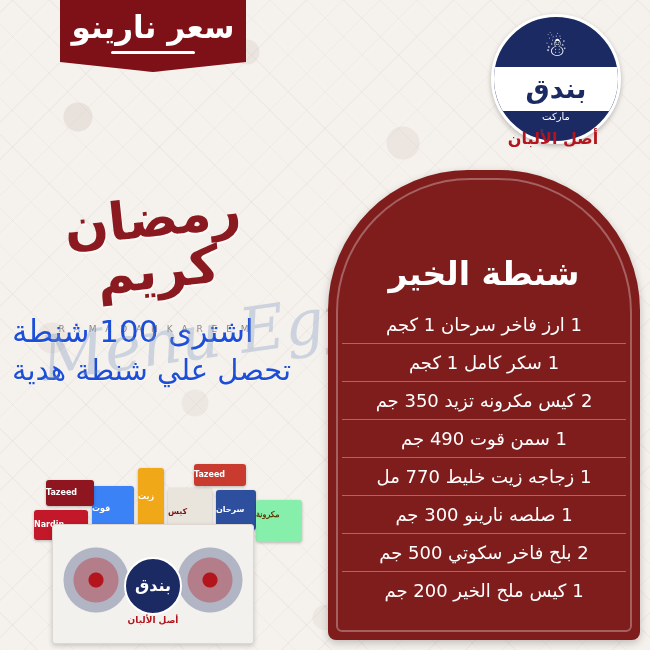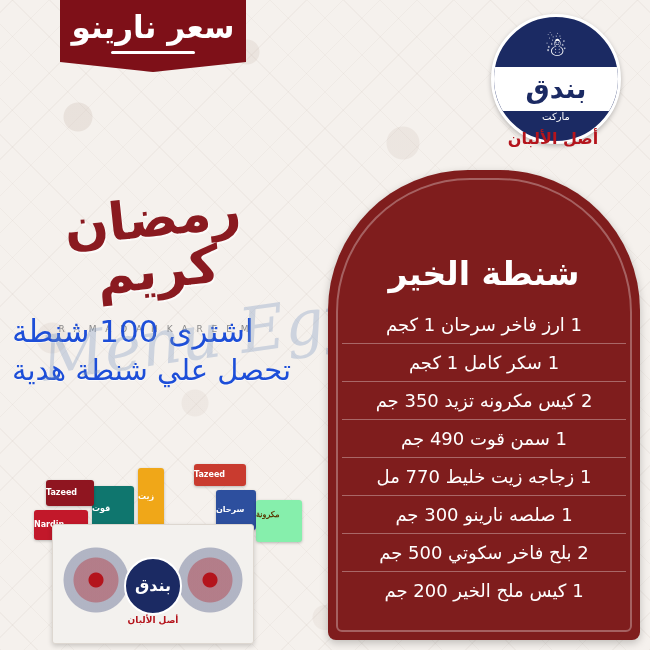--- a/index.html
+++ b/index.html
@@ -152,21 +152,21 @@
     z-index:3;
   }
   .bag-logo-tag{
     position:absolute;left:50%;top:90px;transform:translateX(-50%);
     color:#b4141c;font-size:9px;font-weight:bold;z-index:3;white-space:nowrap;
   }
   .goods{position:absolute;left:0;bottom:96px;width:300px;height:96px;}
   .g{position:absolute;border-radius:3px;box-shadow:0 1px 3px rgba(0,0,0,.25);
      font-size:8px;color:#fff;text-align:left;font-weight:bold;overflow:hidden;}
   .g1{left:16px;bottom:8px;width:54px;height:30px;background:#c2182a;line-height:30px;}
-  .g2{left:74px;bottom:16px;width:42px;height:46px;background:#0f766e;line-height:46px;}
+  .g2{left:74px;bottom:16px;width:42px;height:46px;background:#3b82f6;line-height:46px;}
   .g3{left:120px;bottom:22px;width:26px;height:58px;background:#f0a718;line-height:58px;}
   .g4{left:150px;bottom:12px;width:44px;height:48px;background:#e9e4dc;color:#7e1018;line-height:48px;}
   .g5{left:198px;bottom:18px;width:40px;height:40px;background:#2d4f9e;line-height:40px;}
   .g6{left:238px;bottom:6px;width:46px;height:42px;background:#86efac;color:#5a3d06;line-height:30px;font-family:Liberation Serif, serif;}
   .g7{left:28px;bottom:42px;width:48px;height:26px;background:#8f1520;line-height:26px;}
   .g8{left:176px;bottom:62px;width:52px;height:22px;background:#c93b2f;line-height:22px;}
   .panel-shape{
     position:absolute;top:170px;left:328px;width:312px;height:470px;
     background:#7f1d1d;
     border-radius:140px 140px 8px 8px;
@@ -228,20 +228,21 @@
   <div class="offer-l2">تحصل علي شنطة هدية</div>
 </div>
 
 <div class="watermark">Menu Egypt</div>
 
 <div class="product">
   <div class="goods">
     <div class="g g1">Nardin</div>
     <div class="g g2">قوت</div>
     <div class="g g3">زيت</div>
+    <div class="g g4">كيس</div>
     <div class="g g5">سرحان</div>
     <div class="g g6">مكرونة</div>
     <div class="g g7">Tazeed</div>
     <div class="g g8">Tazeed</div>
   </div>
   <div class="bag">
     <div class="bag-logo">بندق</div>
     <div class="bag-logo-tag">أصل الألبان</div>
   </div>
 </div>

